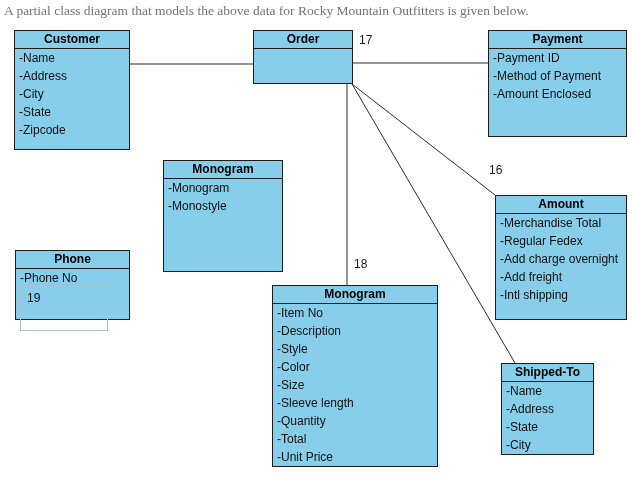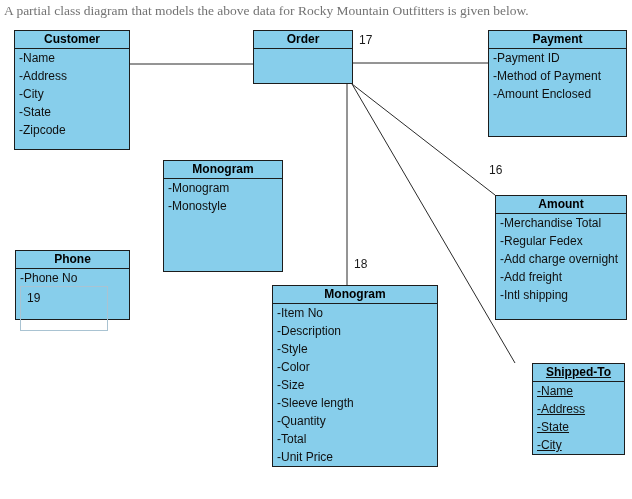--- a/index.html
+++ b/index.html
@@ -34,21 +34,21 @@
   }
   #phone-note-box .note { padding:4px 0 0 6px; font-size:12px; color:#101010; }
   
   #box-customer  { left:14px;  top:30px;  width:116px; height:120px; }
   #box-order     { left:253px; top:30px;  width:100px; height:54px;  }
   #box-payment   { left:488px; top:30px;  width:139px; height:107px; }
   #box-monogram  { left:163px; top:160px; width:120px; height:112px;  }
   #box-phone     { left:15px;  top:250px; width:115px; height:70px;  }
   #box-product   { left:272px; top:285px; width:166px; height:182px; }
   #box-amount    { left:495px; top:195px; width:132px; height:125px; }
-  #box-shippedto { left:532px; top:363px; width:93px;  height:92px;text-decoration:underline;  }
+  #box-shippedto { left:501px; top:363px; width:93px;  height:92px;  }
   #lbl-17 { left:359px; top:34px;  }
   #lbl-16 { left:489px; top:164px; }
   #lbl-18 { left:354px; top:258px; }
 </style>
 </head>
 <body>
 
 <div id="stage">
 
   <div id="title">A partial class diagram that models the above data for Rocky Mountain Outfitters is given below.</div>

